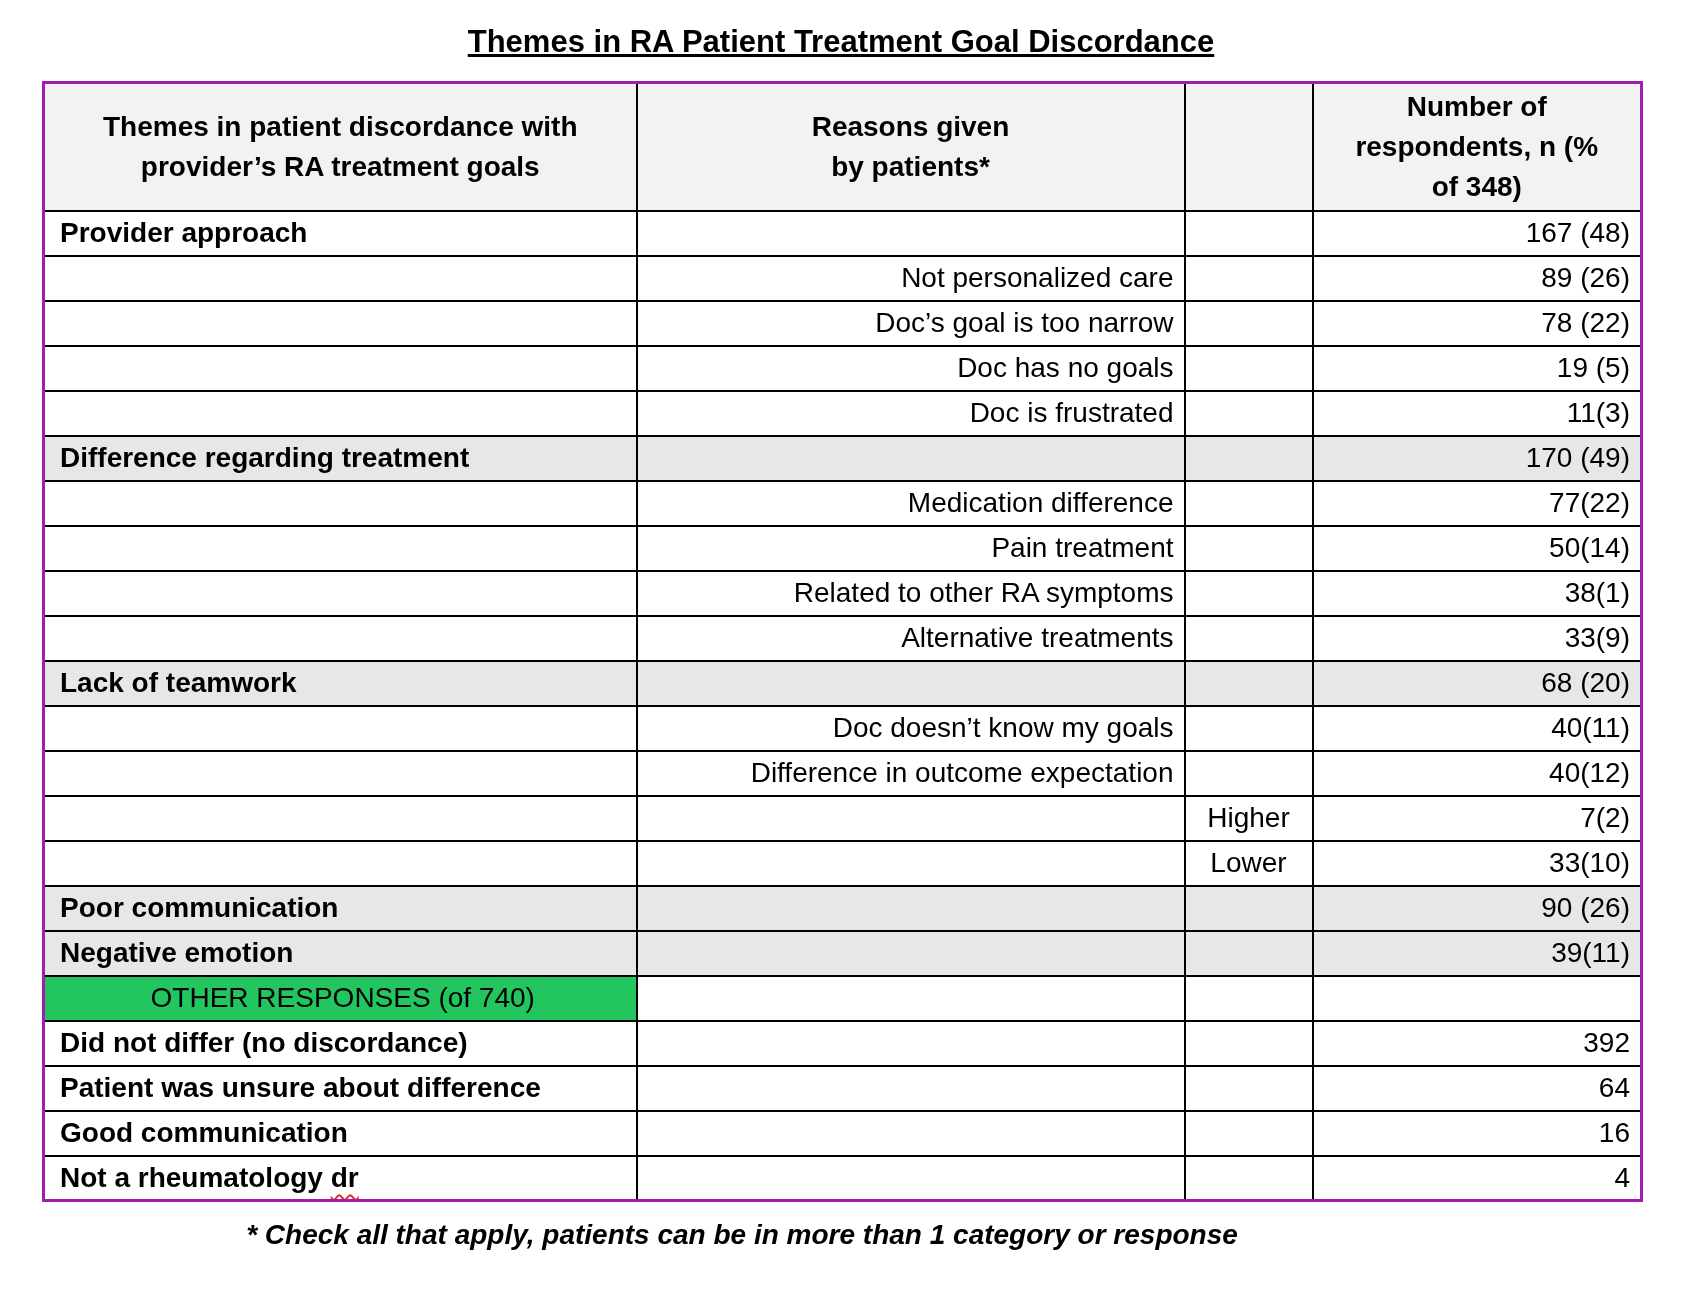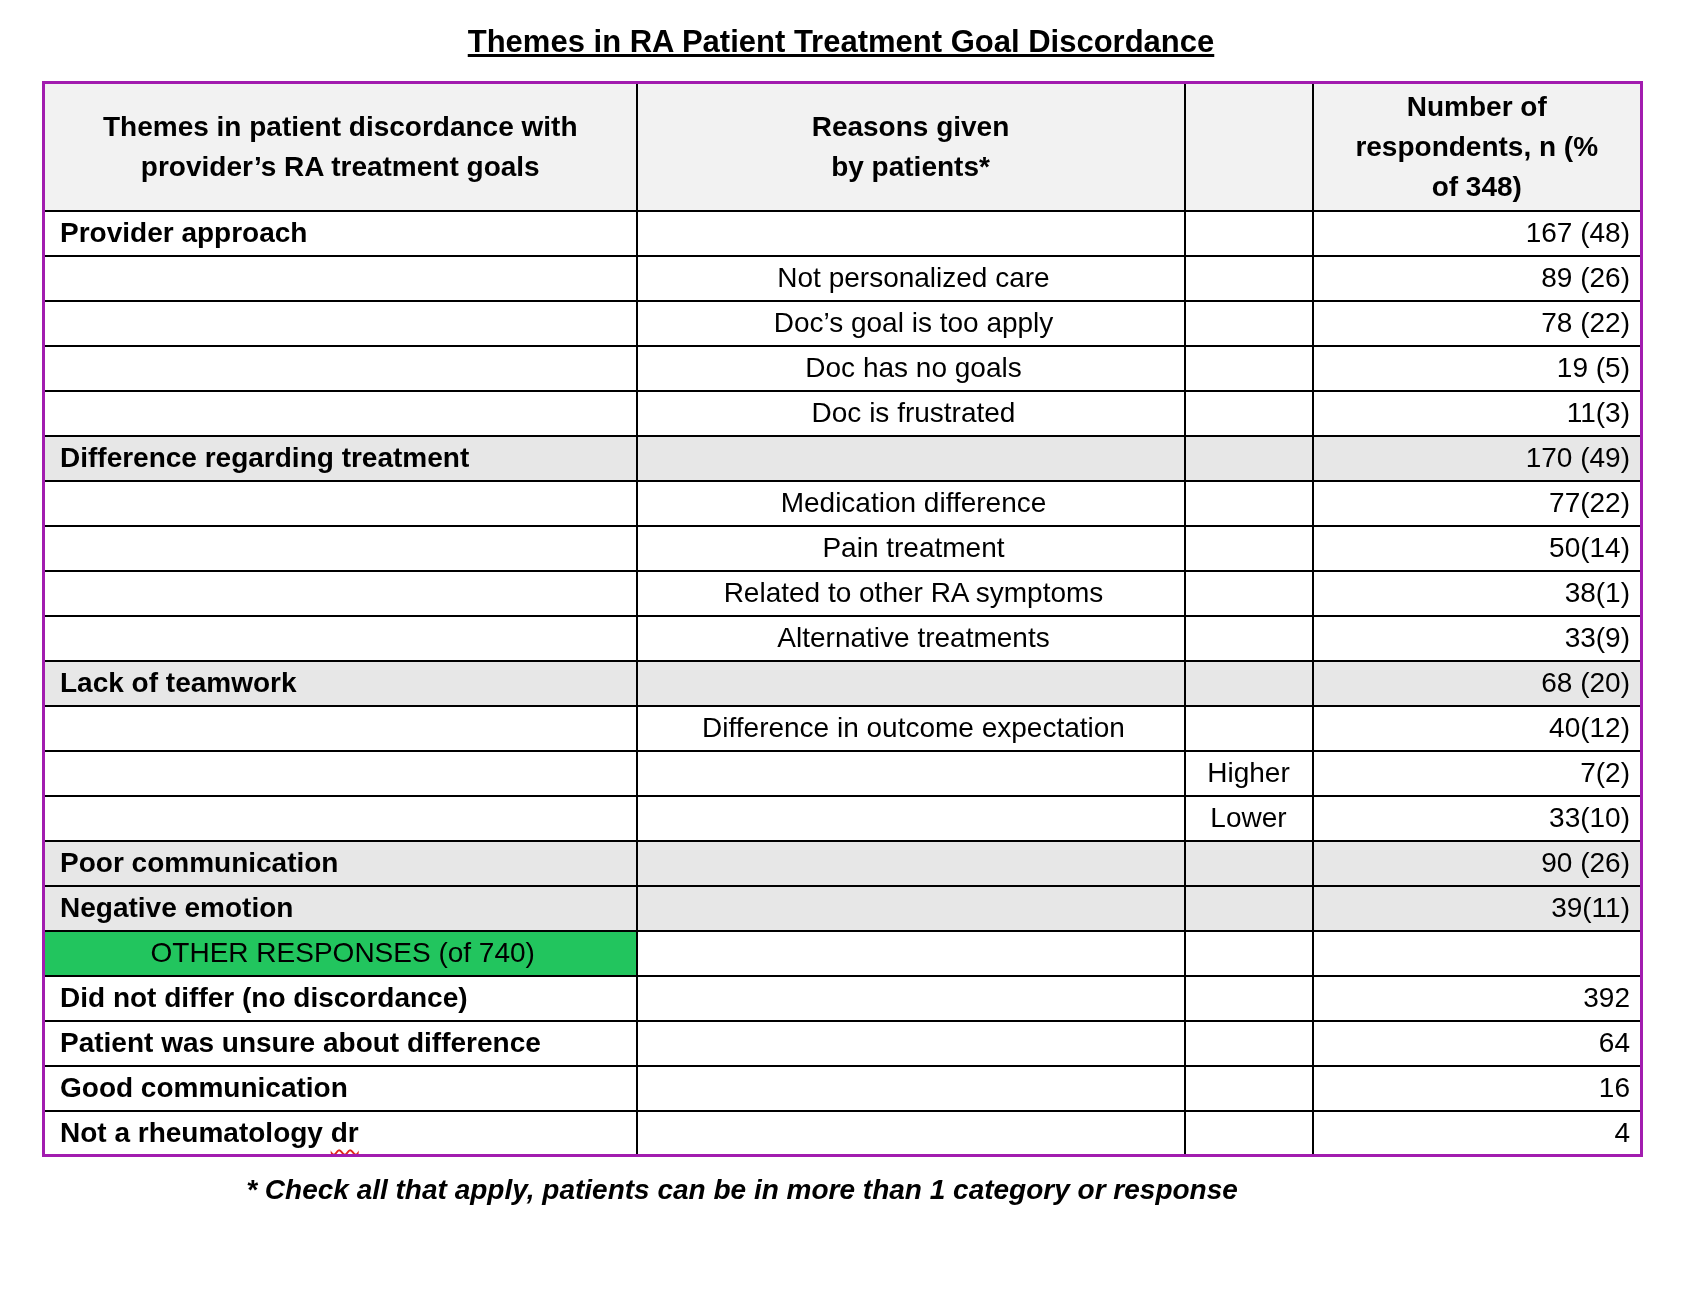--- a/index.html
+++ b/index.html
@@ -55,21 +55,21 @@
     overflow: hidden;
   }
   tr.shaded td { background: #e7e7e7; }
 
   td.c1 { font-weight: bold; padding: 0 10px 0 15px; text-align: left; }
   td.c1.other-label {
     font-weight: normal;
     text-align: center;
     background: #22c55e;
   }
-  td.c2 { font-weight: normal; padding: 0 10px 0 16px; text-align: center; }
+  td.c2 { font-weight: normal; padding: 0 10px 0 16px; text-align: right; }
   td.c3 { font-weight: normal; text-align: center; padding: 0 10px; }
   td.c4 { font-weight: normal; text-align: right; padding: 0 10px 0 4px; }
 
   .misspelled {
     text-decoration: underline wavy #e0261a;
     text-decoration-thickness: 2px;
     text-underline-offset: 7px;
     text-decoration-skip-ink: none;
   }
 
@@ -117,21 +117,21 @@
           <td class="c4">167 (48)</td>
         </tr>
         <tr>
           <td class="c1"></td>
           <td class="c2">Not personalized care</td>
           <td class="c3"></td>
           <td class="c4">89 (26)</td>
         </tr>
         <tr>
           <td class="c1"></td>
-          <td class="c2">Doc’s goal is too apply</td>
+          <td class="c2">Doc’s goal is too narrow</td>
           <td class="c3"></td>
           <td class="c4">78 (22)</td>
         </tr>
         <tr>
           <td class="c1"></td>
           <td class="c2">Doc has no goals</td>
           <td class="c3"></td>
           <td class="c4">19 (5)</td>
         </tr>
         <tr>
@@ -168,20 +168,26 @@
           <td class="c1"></td>
           <td class="c2">Alternative treatments</td>
           <td class="c3"></td>
           <td class="c4">33(9)</td>
         </tr>
         <tr class="shaded">
           <td class="c1">Lack of teamwork</td>
           <td class="c2"></td>
           <td class="c3"></td>
           <td class="c4">68 (20)</td>
+        </tr>
+        <tr>
+          <td class="c1"></td>
+          <td class="c2">Doc doesn’t know my goals</td>
+          <td class="c3"></td>
+          <td class="c4">40(11)</td>
         </tr>
         <tr>
           <td class="c1"></td>
           <td class="c2">Difference in outcome expectation</td>
           <td class="c3"></td>
           <td class="c4">40(12)</td>
         </tr>
         <tr>
           <td class="c1"></td>
           <td class="c2"></td>

